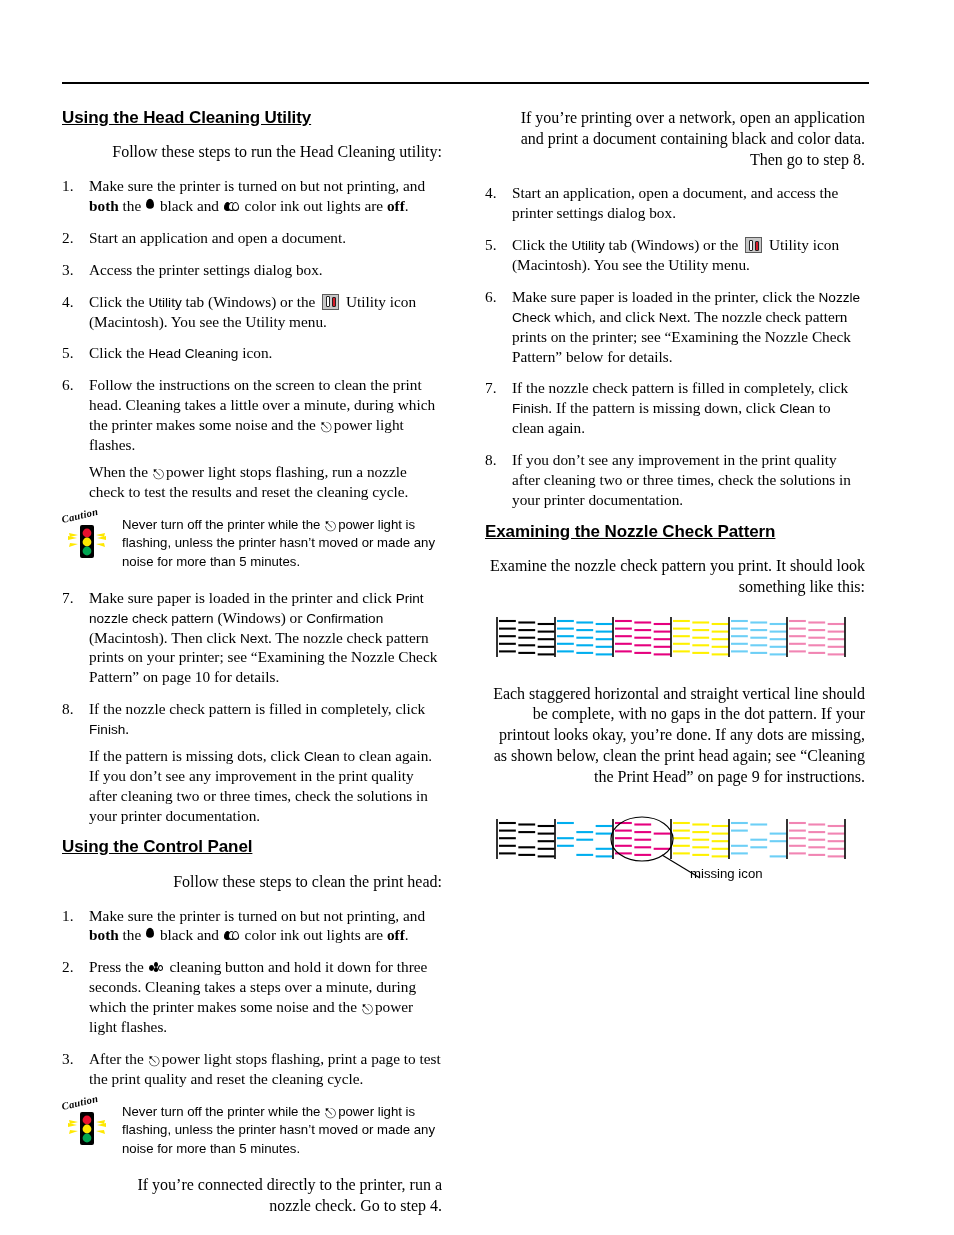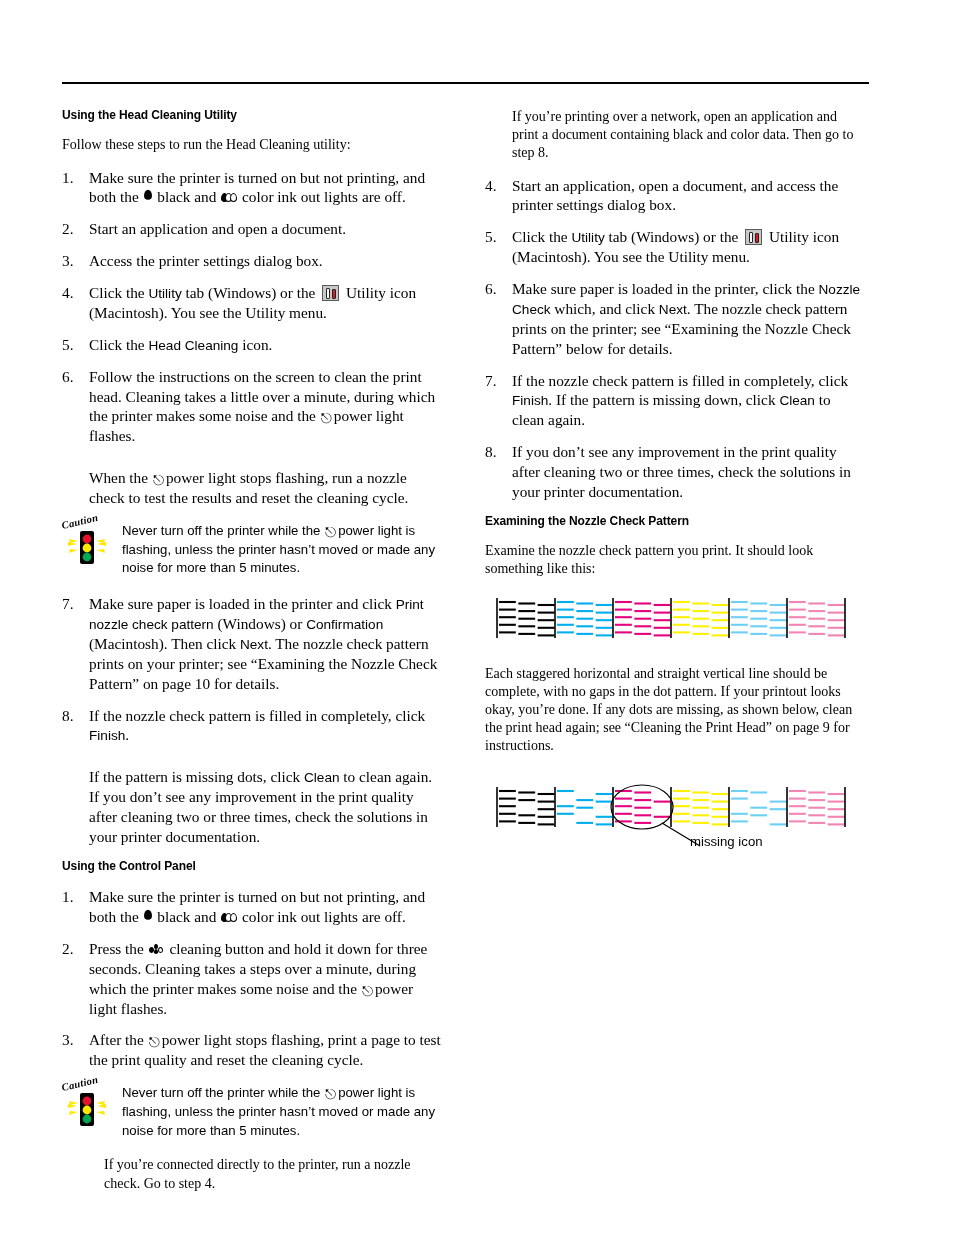--- a/index.html
+++ b/index.html
@@ -32,32 +32,33 @@
     position: absolute;
     top: 108px;
     width: 380px;
   }
   .col-left  { left: 62px;  }
   .col-right { left: 485px; }
 
   h2.section {
     font-family: "Liberation Sans", sans-serif;
     font-weight: bold;
-    font-size: 12px;
+    font-size: 17px;
     letter-spacing: -0.1px;
     margin: 0 0 14px 0;
     line-height: 1.2;
+    text-decoration: underline;
   }
   h2.section.spaced { margin-top: 11px; }
 
   p.body {
-    font-size: 14px;
+    font-size: 16px;
     line-height: 1.30;
     margin: 0 0 13px 0;
-    text-align: left;
+    text-align: right;
   }
   ol.steps {
     margin: 0;
     padding: 0;
     list-style: none;
   }
   ol.steps > li {
     position: relative;
     padding-left: 27px;
     margin-bottom: 12px;
@@ -66,28 +67,28 @@
   }
   ol.steps > li > .num {
     position: absolute;
     left: 0;
     top: 0;
     width: 22px;
     text-align: left;
     font-size: 15.3px;
   }
   .sub-para {
-    margin-top: 22px;
+    margin-top: 7px;
   }
   .ui {
     font-family: "Liberation Sans", sans-serif;
     font-size: 13.6px;
     text-align: right;
   }
-  b.bold { font-weight: normal; }
+  b.bold { font-weight: bold; }
 
   
   .icon-inline {
     display: inline-block;
     vertical-align: -1px;
   }
   .ink-black {
     width: 9px; height: 12px;
     position: relative;
     margin: 0 1px;
@@ -297,20 +298,21 @@
 
       <li>
         <span class="num">8.</span>
         <span><span>If the nozzle check pattern is filled in completely, click </span><span class="ui">Finish</span><span>.</span></span>
         <div class="sub-para"><span>If the pattern is missing dots, click </span><span class="ui">Clean</span><span> to clean again. If you don’t see any improvement in the print quality after cleaning two or three times, check the solutions in your printer documentation.</span></div>
       </li>
     </ol>
 
     <h2 class="section spaced">Using the Control Panel</h2>
 
+    <p class="body">Follow these steps to clean the print head:</p>
 
     <ol class="steps">
       <li>
         <span class="num">1.</span>
         <span><span>Make sure the printer is turned on but not printing, and </span><b class="bold">both</b><span> the </span><span class="icon-inline ink-black"></span><span> black and </span><span class="icon-inline ink-color"><span class="d1"></span><span class="d2"></span><span class="d3"></span></span><span> color ink out lights are </span><b class="bold">off</b><span>.</span></span>
       </li>
 
       <li>
         <span class="num">2.</span>
         <span><span>Press the </span><span class="icon-inline clean-btn"><i class="a"></i><i class="b"></i><i class="d"></i><i class="c"></i></span><span> cleaning button and hold it down for three seconds. Cleaning takes a steps over a minute, during which the printer makes some noise and the </span><span class="power">⎋</span><span>power light flashes.</span></span>

